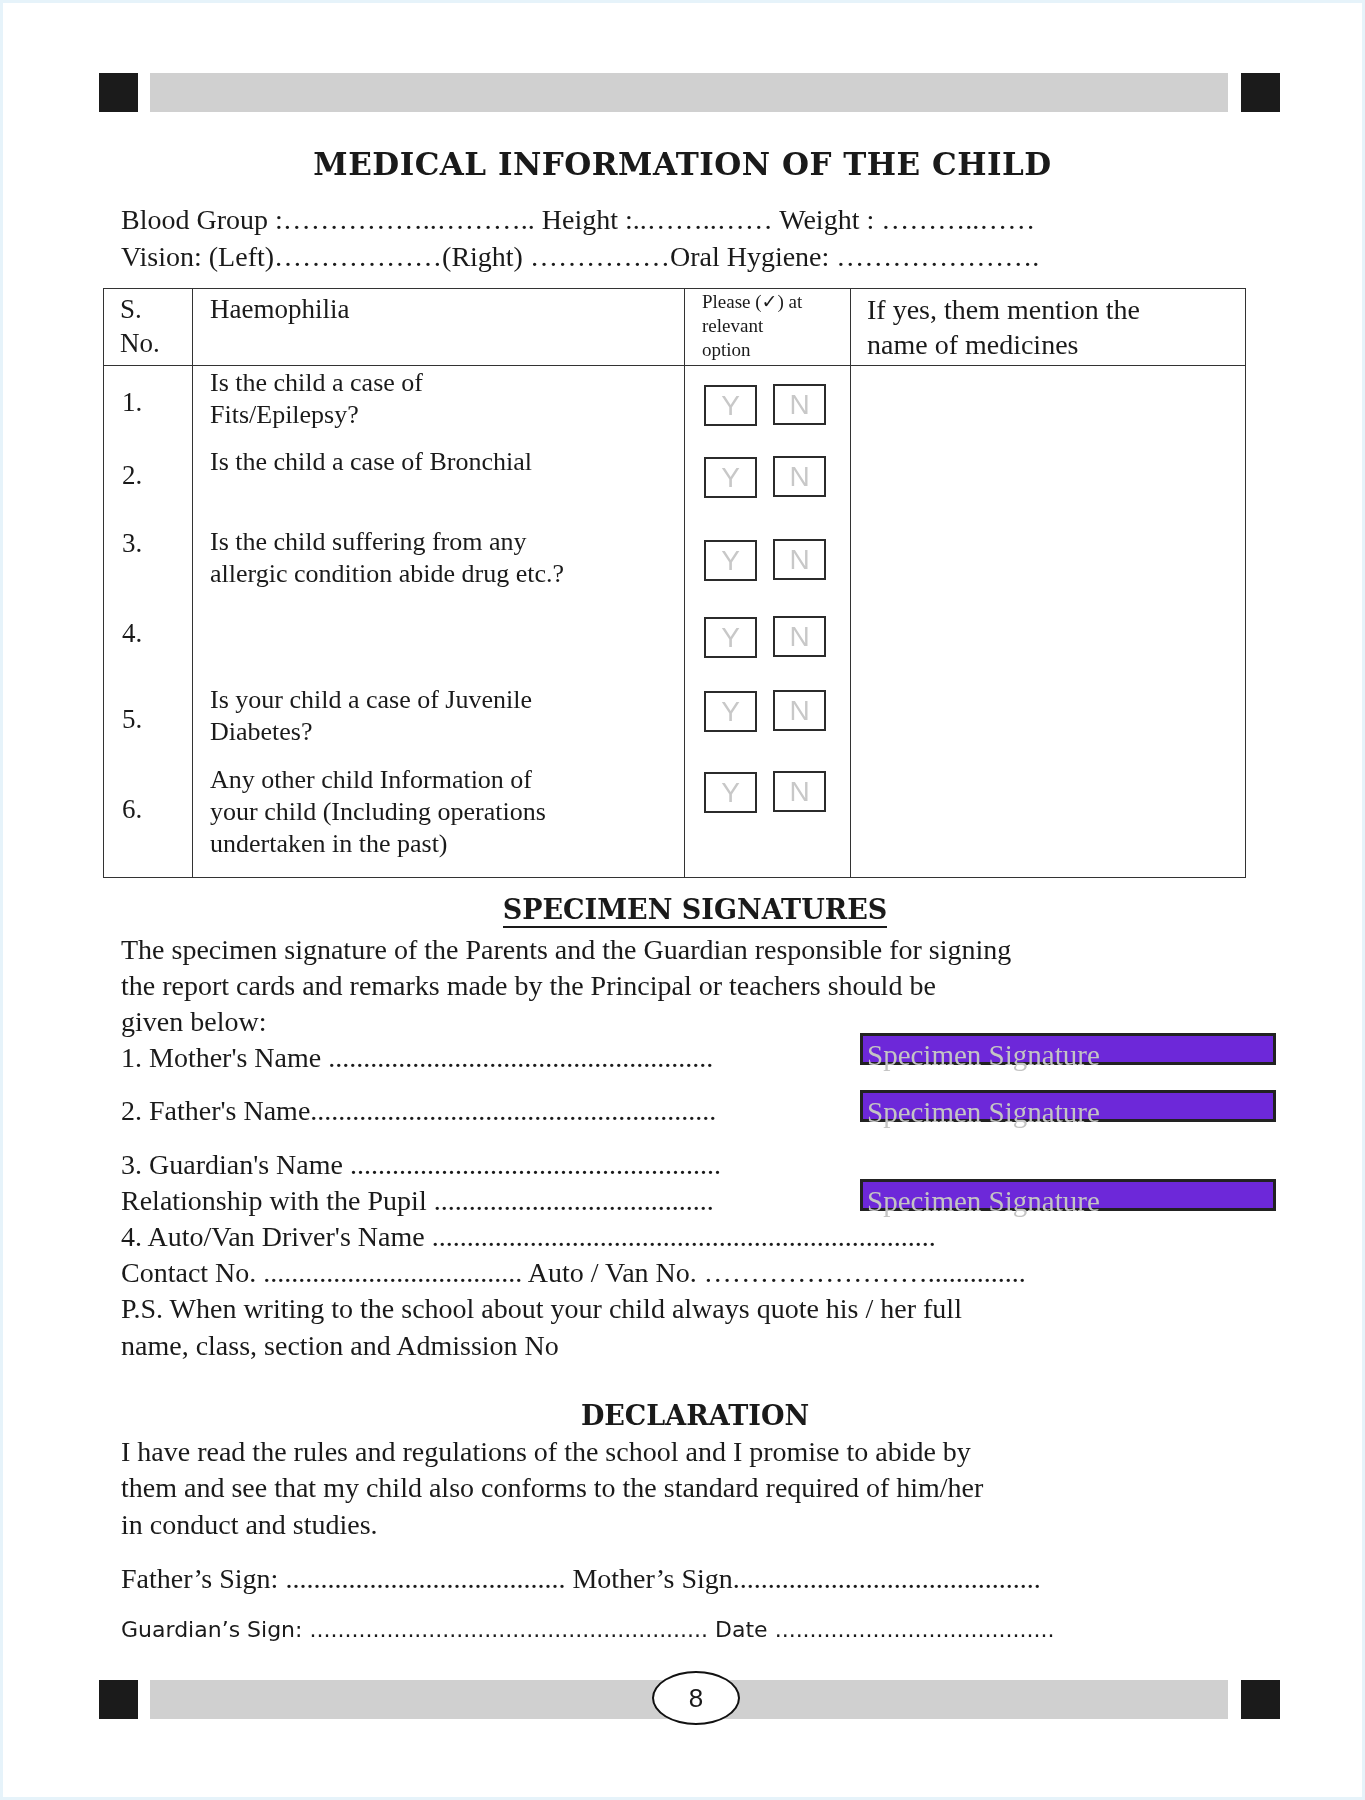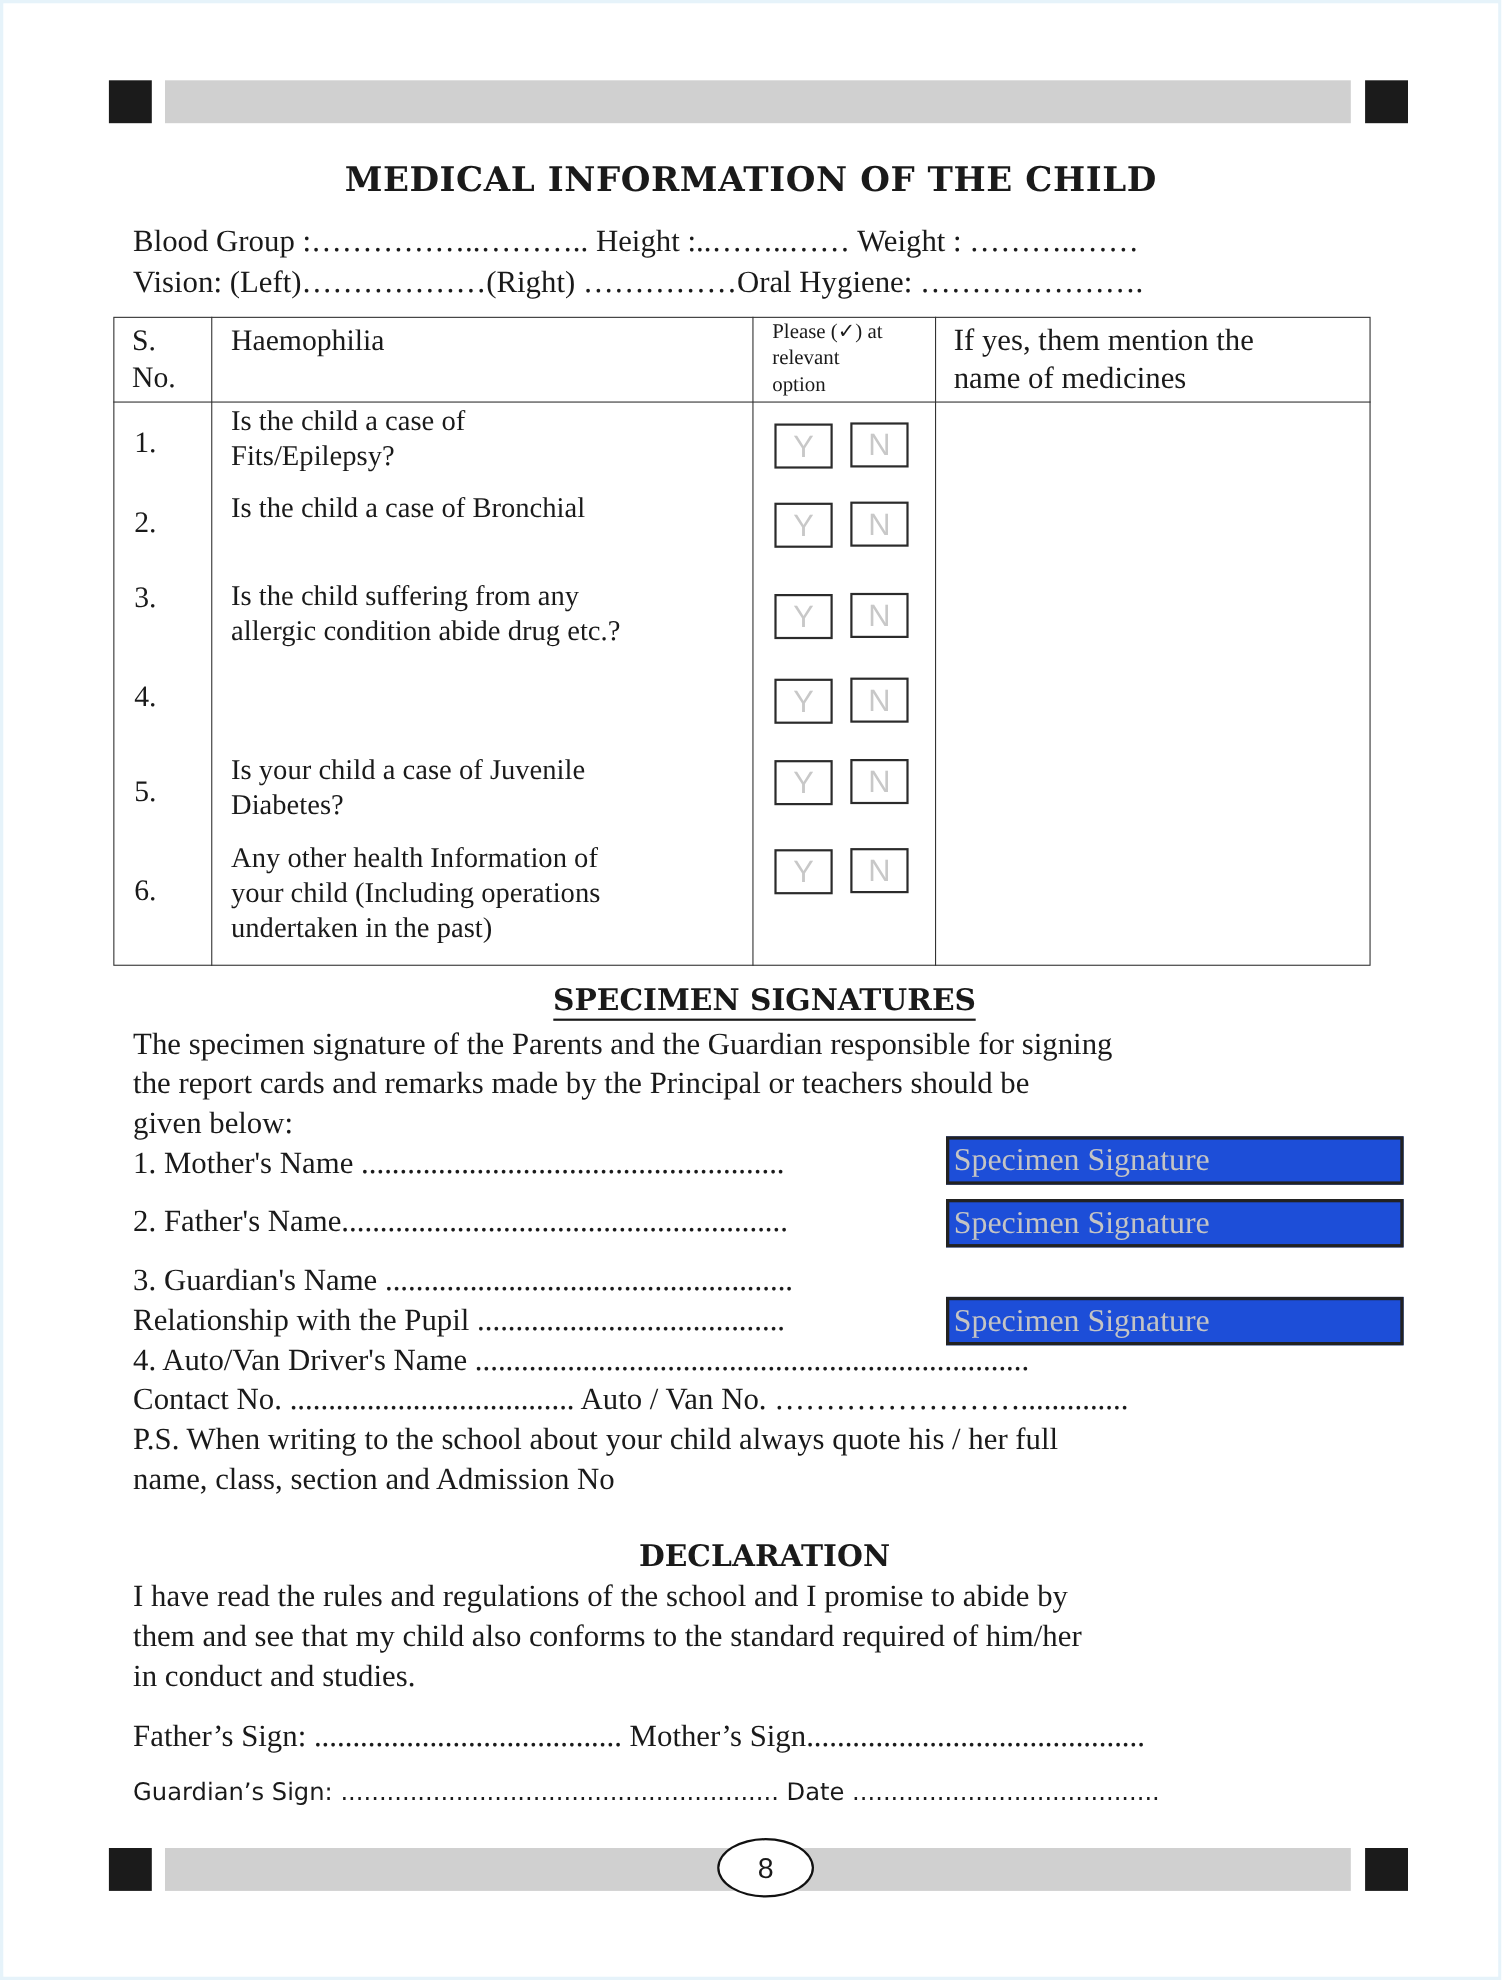--- a/index.html
+++ b/index.html
@@ -28,23 +28,23 @@
   .hline { position: absolute; left: 103px; width: 1143px; height: 0; border-top: 1.5px solid #333; }
   .cell-text { font-family: "Liberation Serif", serif; font-size: 26px; line-height: 32px; position: absolute; }
   .hdr-small { font-family: "Liberation Serif", serif; font-size: 19px; line-height: 24px; position: absolute; }
   .yn {
     position: absolute; width: 53px; height: 41px; border: 2px solid #2b2b2b; box-sizing: border-box;
     font-family: "Liberation Sans", sans-serif; font-size: 28px; color: #c8c8c8;
     display: flex; align-items: center; justify-content: center;
     background: #fff; cursor: pointer;
   }
   .sig-box {
-    position: absolute; left: 860px; width: 416px; height: 44px; border: 3px solid #222;
+    position: absolute; left: 860px; width: 416px; height: 32px; border: 3px solid #222;
     box-sizing: border-box; font-family: "Liberation Serif", serif; font-size: 29px;
-    color: #c4c4c4; padding-left: 4px; line-height: 38px; background: #1d4ed8;
+    color: #c4c4c4; padding-left: 4px; line-height: 38px; background: #6d28d9;
   }
   .heading { font-family: "DejaVu Serif", serif; font-weight: bold; font-size: 27px; left: 0; width: 1390px; text-align: center; }
   .heading.u span { border-bottom: 2px solid #1a1a1a; padding-bottom: 1px; }
   .sans-line { font-family: "DejaVu Sans", sans-serif; font-size: 22px; left: 121px; }
   .page-num {
     position: absolute; left: 652px; top: 1671px; width: 88px; height: 54px;
     border: 2.5px solid #111; border-radius: 50%; background: #fff;
     display: flex; align-items: center; justify-content: center;
     font-family: "Liberation Sans", sans-serif; font-size: 26px; box-sizing: border-box;
   }
@@ -117,21 +117,21 @@
 <div class="cell-text" style="left:122px; top:703px; font-size:27px;">5.</div>
 <div class="cell-text" style="left:210px; top:684px;">
   <div>Is your child a case of Juvenile</div>
   <div>Diabetes?</div>
 </div>
 <div class="yn" style="left:704px; top:691px;">Y</div>
 <div class="yn" style="left:773px; top:690px;">N</div>
 
 <div class="cell-text" style="left:122px; top:793px; font-size:27px;">6.</div>
 <div class="cell-text" style="left:210px; top:764px;">
-  <div>Any other health Information of</div>
+  <div>Any other child Information of</div>
   <div>your child (Including operations</div>
   <div>undertaken in the past)</div>
 </div>
 <div class="yn" style="left:704px; top:772px;">Y</div>
 <div class="yn" style="left:773px; top:771px;">N</div>
 
 <div style="position:absolute; left:852px; top:367px; width:392px; height:509px;"></div>
 
 <div class="abs heading u" style="top:894px;"><span>SPECIMEN SIGNATURES</span></div>
 <div class="abs line" style="top:934px; font-size:28px;">The specimen signature of the Parents and the Guardian responsible for signing</div>

